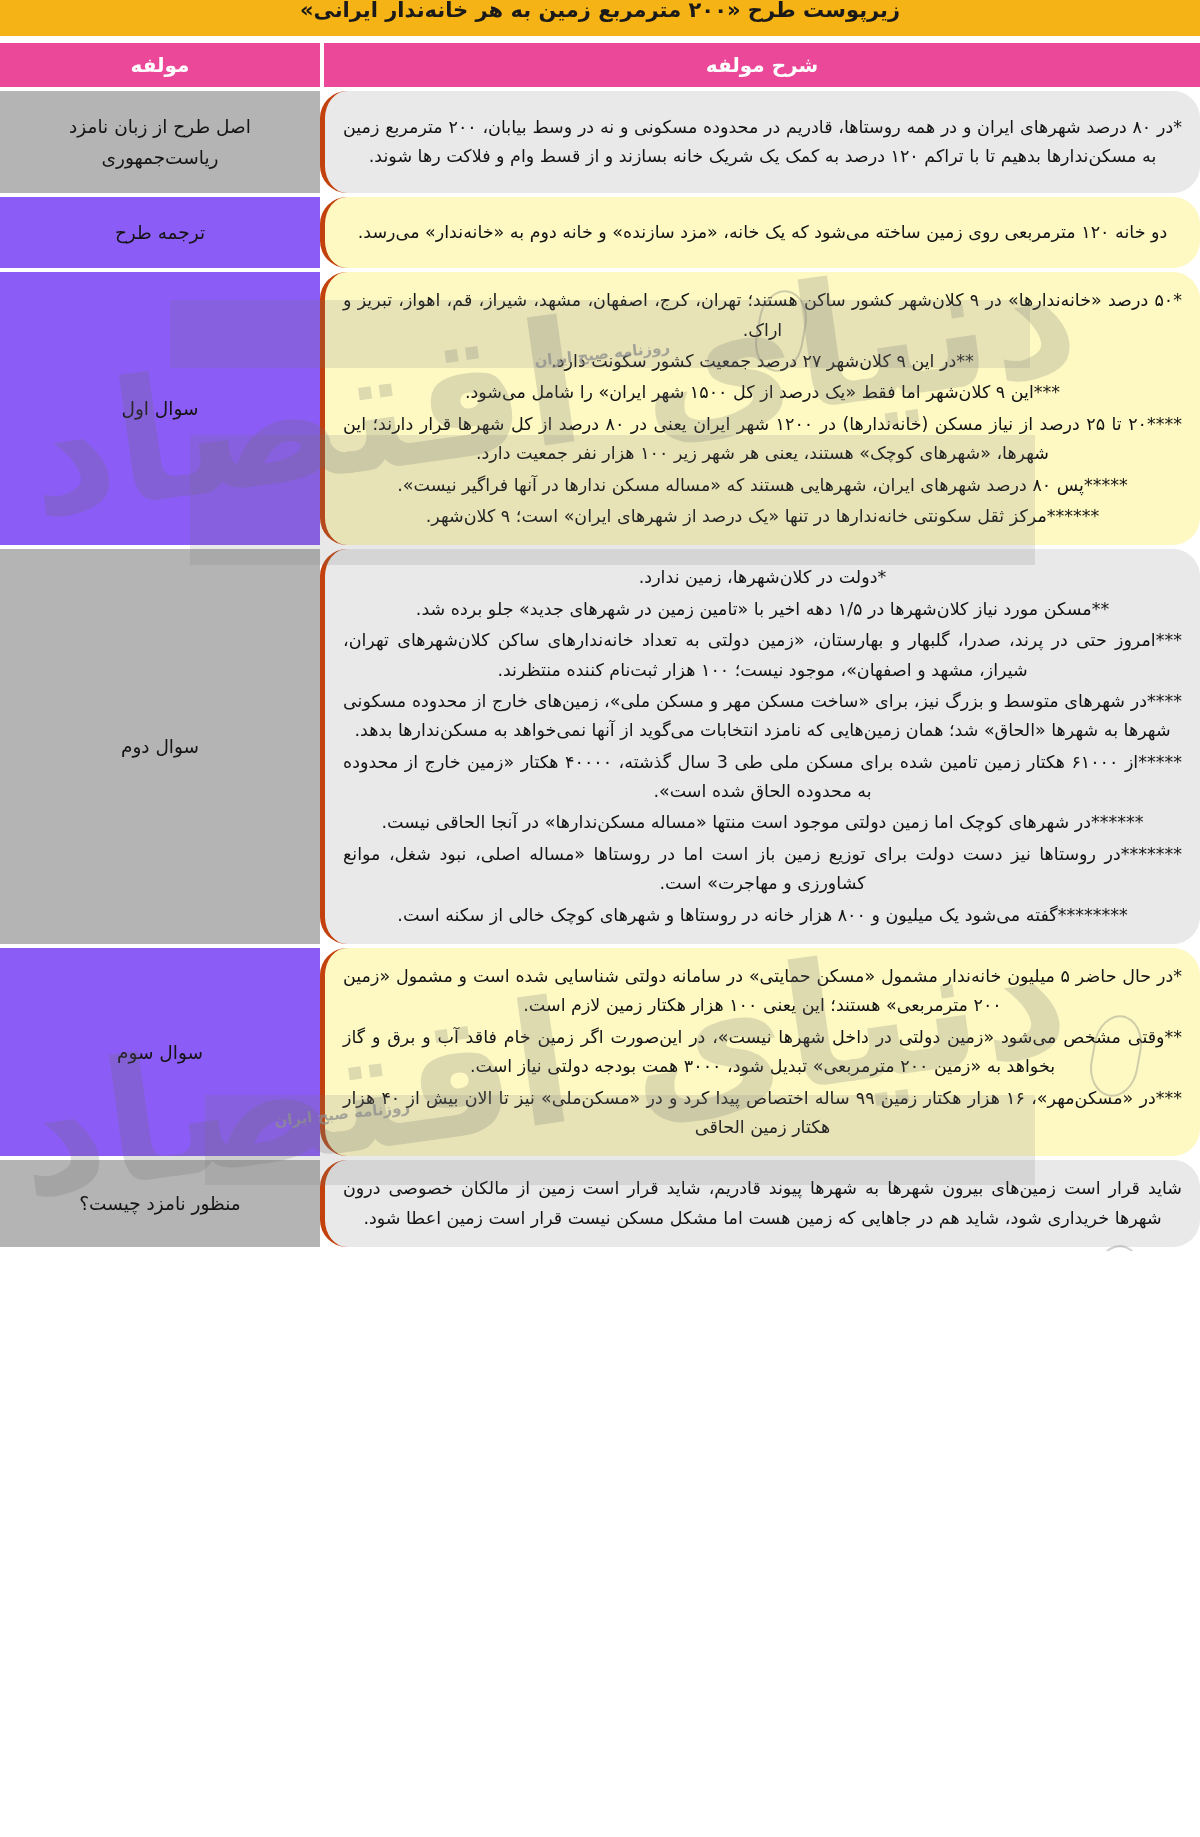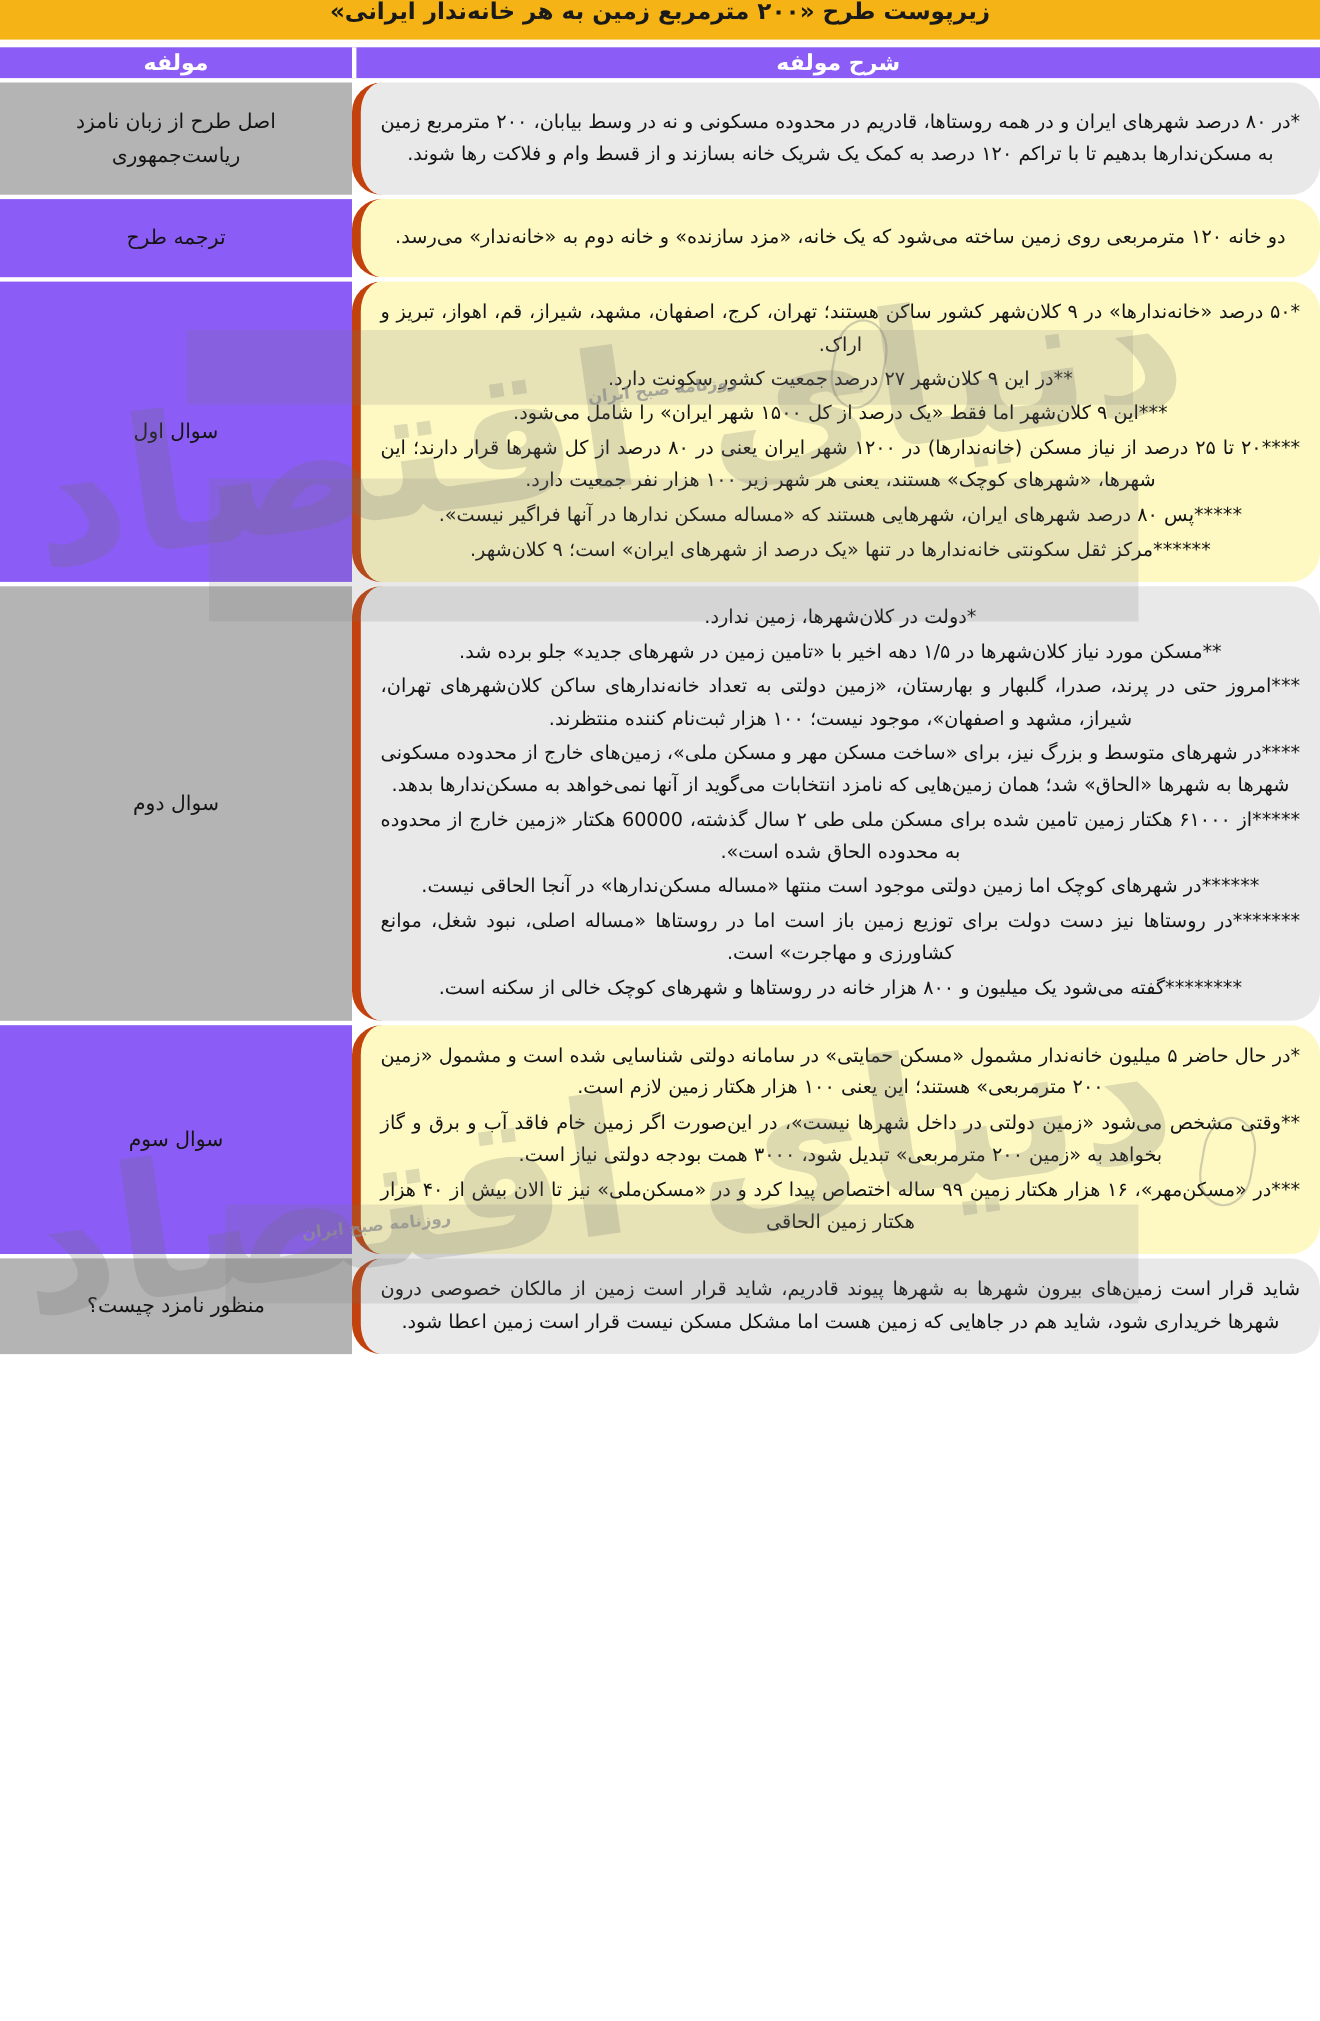--- a/index.html
+++ b/index.html
@@ -42,42 +42,42 @@
   table.infotable {
     width: 1200px;
     border-collapse: separate;
     border-spacing: 0 4px;
     table-layout: fixed;
   }
   table.infotable col.col-desc { width: 880px; }
   table.infotable col.col-key  { width: 320px; }
 
   thead th {
-    background: #8b5cf6;
+    background: #ec4899;
     color: #ffffff;
     font-size: 20px;
     font-weight: bold;
-    height: 28px;
+    height: 44px;
     vertical-align: middle;
     text-align: center;
     padding: 0;
   }
   thead th.th-desc { border-left: 4px solid #ffffff; }
 
   tbody td {
     vertical-align: middle;
     padding: 14px 18px;
     font-size: 17.5px;
     line-height: 1.68;
     color: #141414;
     text-align: center;
   }
   tbody td.cell-desc {
     background: #e9e9e9;
-    border-left: 8px solid #c2410c;
+    border-left: 5px solid #c2410c;
     text-align: justify;
     text-align-last: center;
     border-radius: 27px;
   }
   tbody td.cell-key {
     background: #b4b4b4;
     font-size: 18.5px;
     text-align: center;
     padding: 20px 10px;
     margin-left: 16px;
@@ -184,21 +184,21 @@
             <p>******مرکز ثقل سکونتی خانه‌ندارها در تنها «یک درصد از شهرهای ایران» است؛ ۹ کلان‌شهر.</p>
           </td>
           <td class="cell-key">سوال اول</td>
         </tr>
         <tr>
           <td class="cell-desc">
             <p>*دولت در کلان‌شهرها، زمین ندارد.</p>
             <p>**مسکن مورد نیاز کلان‌شهرها در ۱/۵ دهه اخیر با «تامین زمین در شهرهای جدید» جلو برده شد.</p>
             <p>***امروز حتی در پرند، صدرا، گلبهار و بهارستان، «زمین دولتی به تعداد خانه‌ندارهای ساکن کلان‌شهرهای تهران، شیراز، مشهد و اصفهان»، موجود نیست؛ ۱۰۰ هزار ثبت‌نام کننده منتظرند.</p>
             <p>****در شهرهای متوسط و بزرگ نیز، برای «ساخت مسکن مهر و مسکن ملی»، زمین‌های خارج از محدوده مسکونی شهرها به شهرها «الحاق» شد؛ همان زمین‌هایی که نامزد انتخابات می‌گوید از آنها نمی‌خواهد به مسکن‌ندارها بدهد.</p>
-            <p>*****از ۶۱۰۰۰ هکتار زمین تامین شده برای مسکن ملی طی ۲ سال گذشته، 60000 هکتار «زمین خارج از محدوده به محدوده الحاق شده است».</p>
+            <p>*****از ۶۱۰۰۰ هکتار زمین تامین شده برای مسکن ملی طی 3 سال گذشته، ۴۰۰۰۰ هکتار «زمین خارج از محدوده به محدوده الحاق شده است».</p>
             <p>******در شهرهای کوچک اما زمین دولتی موجود است منتها «مساله مسکن‌ندارها» در آنجا الحاقی نیست.</p>
             <p>*******در روستاها نیز دست دولت برای توزیع زمین باز است اما در روستاها «مساله اصلی، نبود شغل، موانع کشاورزی و مهاجرت» است.</p>
             <p>********گفته می‌شود یک میلیون و ۸۰۰ هزار خانه در روستاها و شهرهای کوچک خالی از سکنه است.</p>
           </td>
           <td class="cell-key">سوال دوم</td>
         </tr>
         <tr class="alt">
           <td class="cell-desc">
             <p>*در حال حاضر ۵ میلیون خانه‌ندار مشمول «مسکن حمایتی» در سامانه دولتی شناسایی شده است و مشمول «زمین ۲۰۰ مترمربعی» هستند؛ این یعنی ۱۰۰ هزار هکتار زمین لازم است.</p>
             <p>**وقتی مشخص می‌شود «زمین دولتی در داخل شهرها نیست»، در این‌صورت اگر زمین خام فاقد آب و برق و گاز بخواهد به «زمین ۲۰۰ مترمربعی» تبدیل شود، ۳۰۰۰ همت بودجه دولتی نیاز است.</p>

